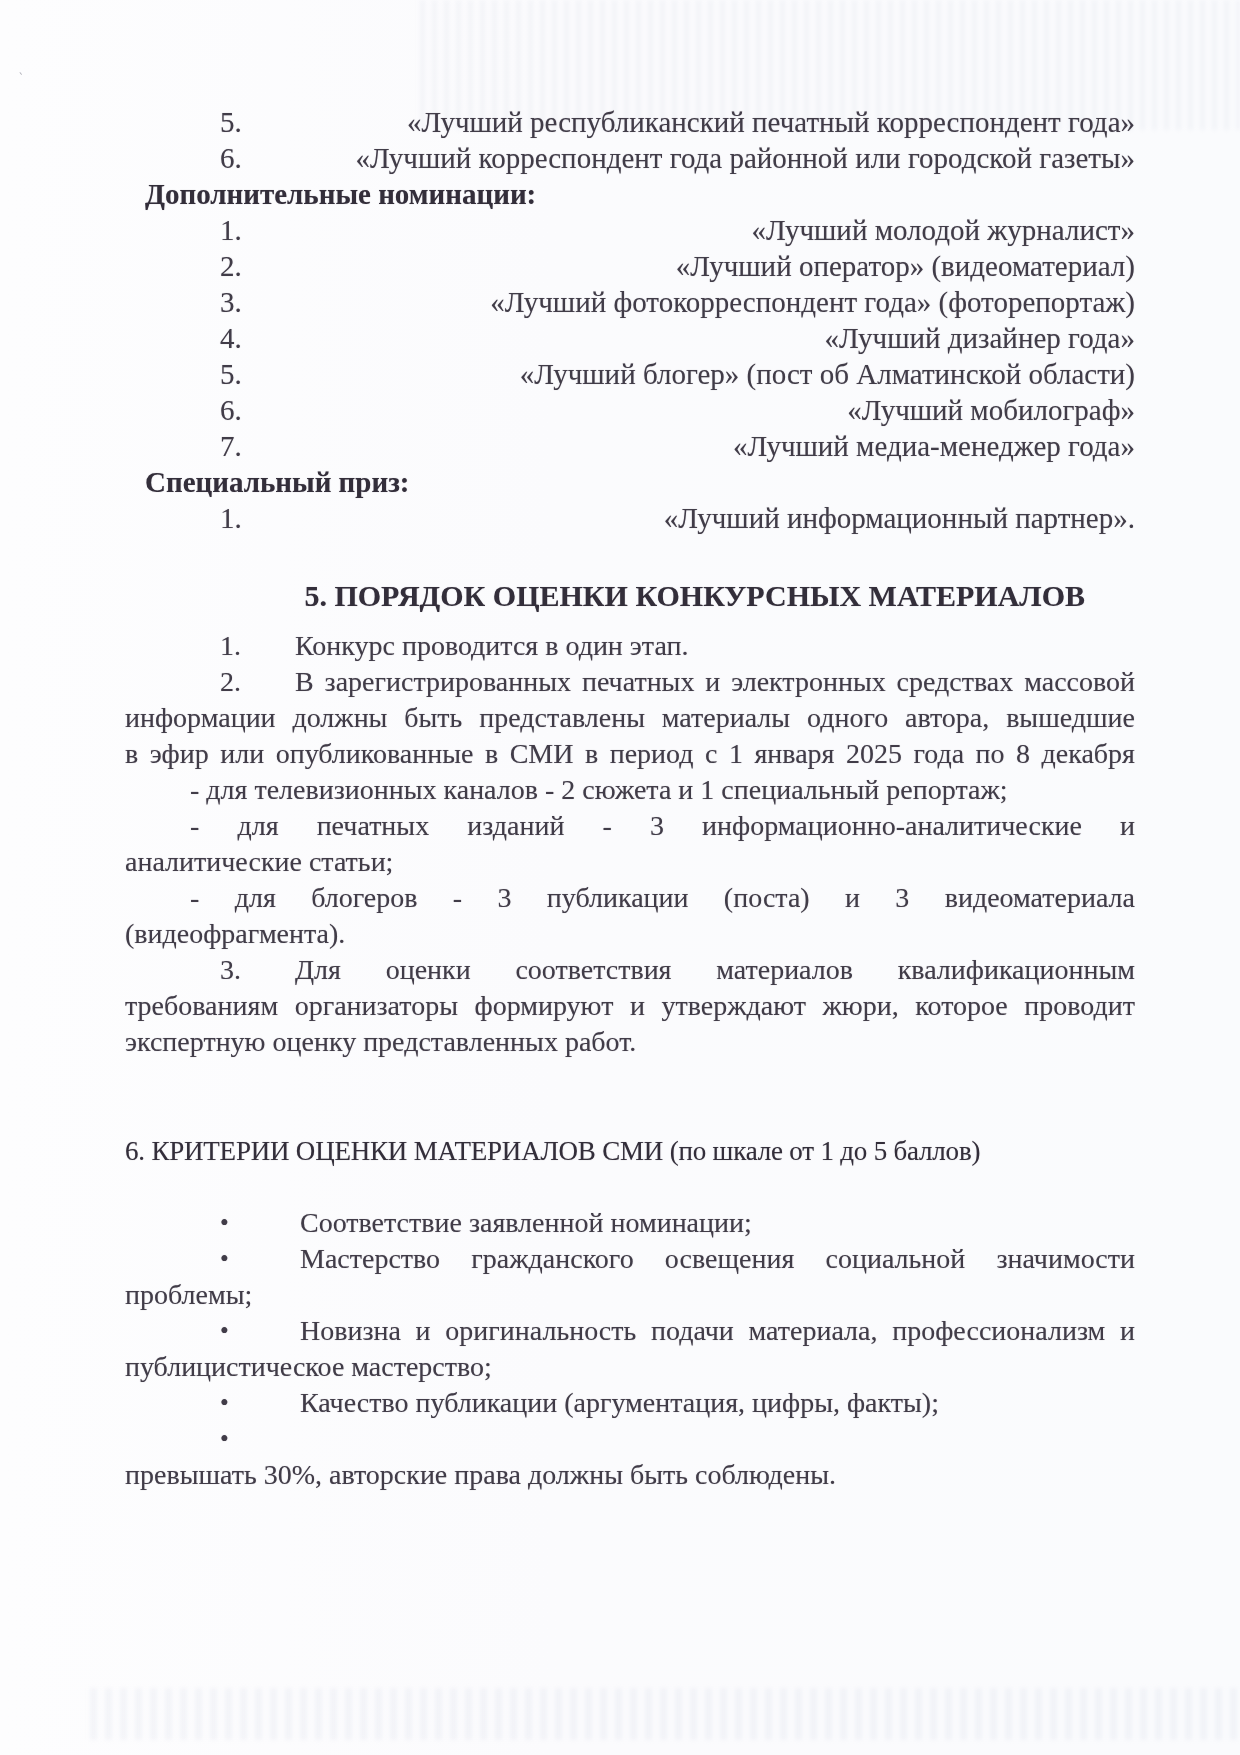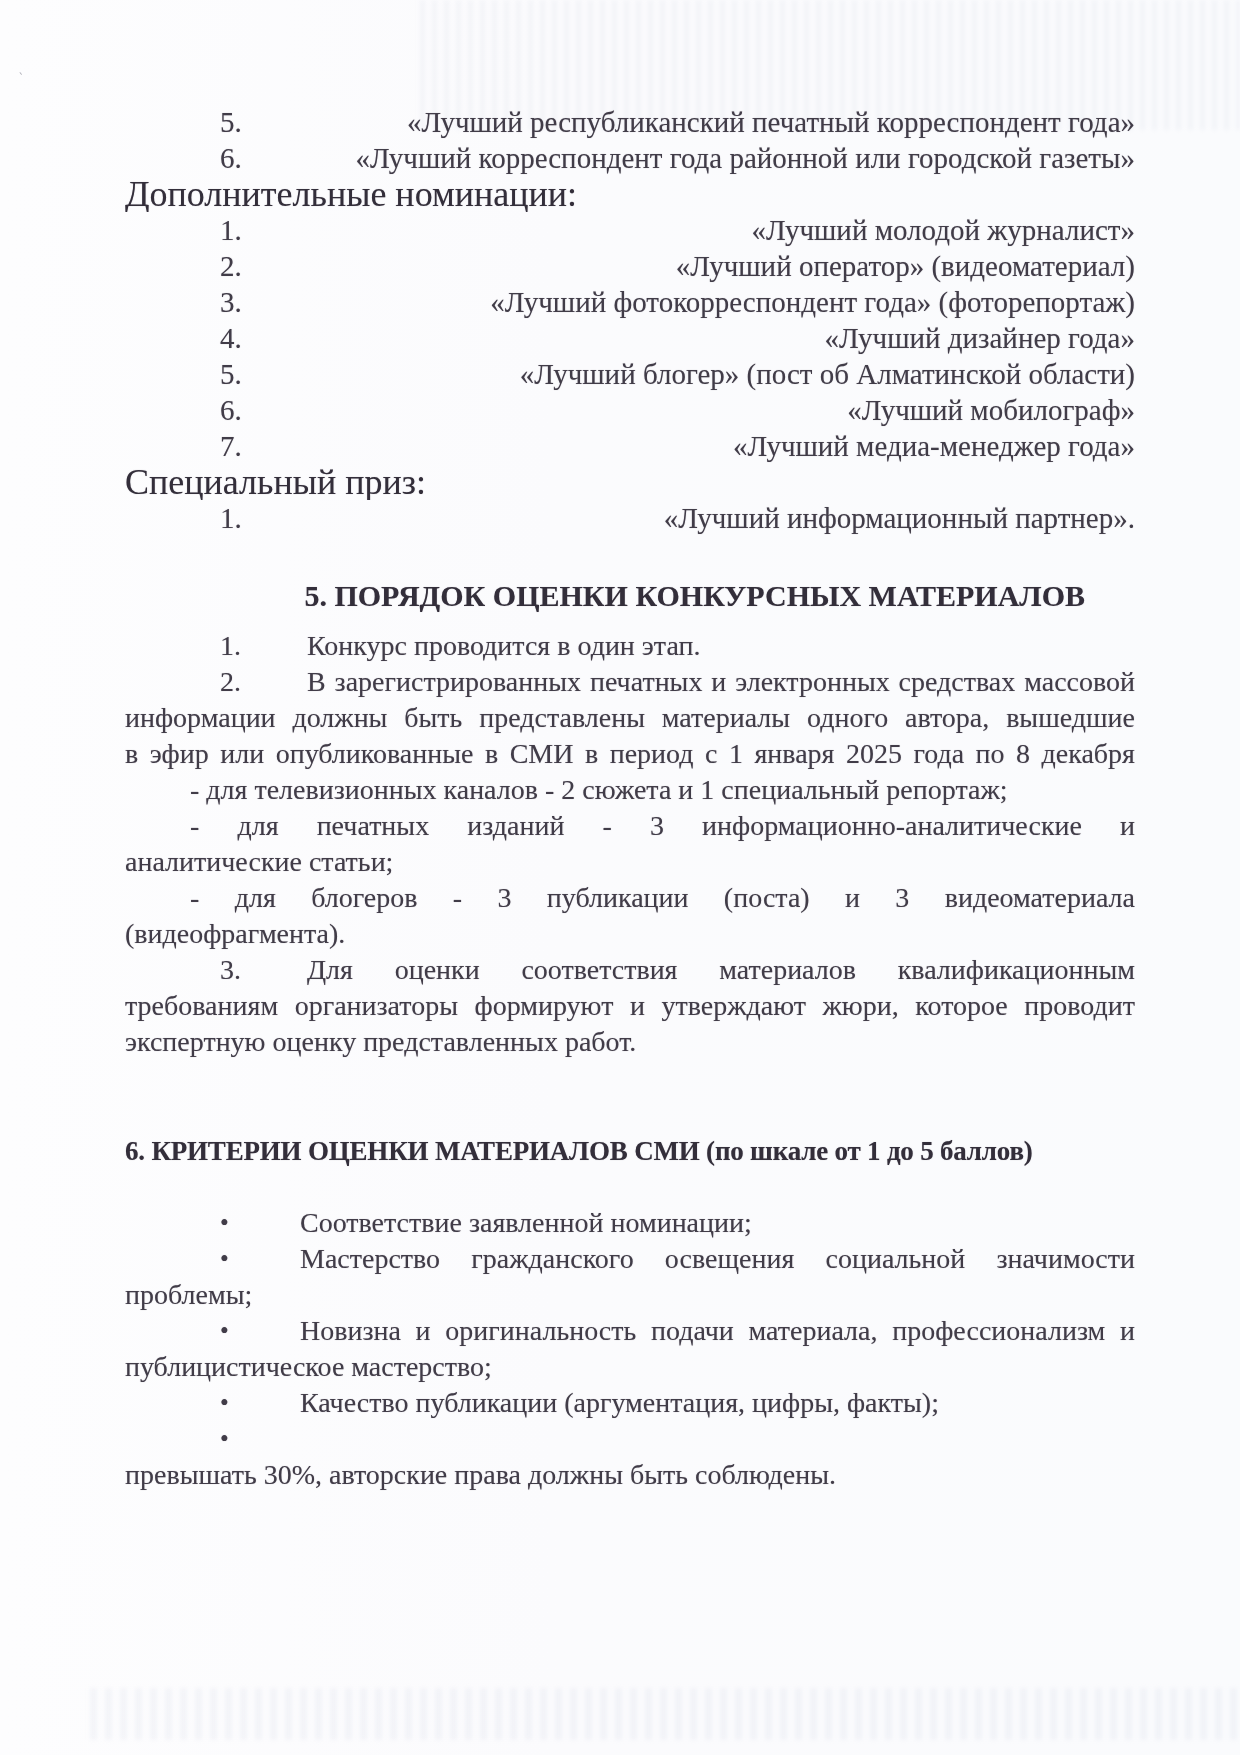--- a/index.html
+++ b/index.html
@@ -37,45 +37,45 @@
     top: 104px;
     width: 1010px;
   }
   .content, .content * { text-shadow: 0 0 1px rgba(66,60,74,0.38); }
 
   
   .nomrow { display: flex; line-height: 36px; font-size: 29px; height: 36px; overflow: hidden; }
   .nomrow .num { flex: none; margin-left: 95px; width: 75px; }
   .nomrow .txt { flex: 1; text-align: right; }
   .subhead {
-    font-weight: normal; color: #332e3a; line-height: 36px; height: 36px;
-    font-size: 36px; margin-left: 0; overflow: hidden;
+    font-weight: bold; color: #332e3a; line-height: 36px; height: 36px;
+    font-size: 29px; margin-left: 20px; overflow: hidden;
   }
 
   
   .h5 {
     margin-top: 40px; height: 40px; line-height: 40px;
     text-align: right; font-weight: bold; color: #332e3a;
     font-size: 30px; transform: translateX(-50px); white-space: nowrap;
     overflow: visible;
   }
   .h6 {
     margin-top: 71px; height: 40px; line-height: 40px;
-    font-weight: bold; color: #332e3a; font-size: 27px;
+    font-weight: normal; color: #332e3a; font-size: 27px;
     letter-spacing: -0.2px; white-space: nowrap;
   }
   .h6 .note { font-size: 27px; }
 
   
   .bwrap { margin-top: 12px; }
   .bullets { margin-top: 34px; }
   .bline { font-size: 28px; line-height: 36px; height: 36px; overflow: hidden; }
   .bline.withnum { display: flex; }
   .bline.withnum .num { flex: none; margin-left: 95px; width: 75px; }
-  .bline.withnum .txt { flex: 1; margin-left: 12px; }
+  .bline.withnum .txt { flex: 1; }
   .bline.dash { text-indent: 65px; }
   .bline.stretch { text-align: justify; text-align-last: justify; }
   .bline.withnum.stretch .txt { text-align: justify; text-align-last: justify; }
 
   
   .bulrow { display: flex; font-size: 28px; line-height: 36px; height: 36px; overflow: hidden; }
   .bulrow .bul { flex: none; margin-left: 95px; width: 80px; font-size: 25px; }
   .bulrow .txt { flex: 1; }
   .bulrow.stretch .txt { text-align: justify; text-align-last: justify; }
 </style>

